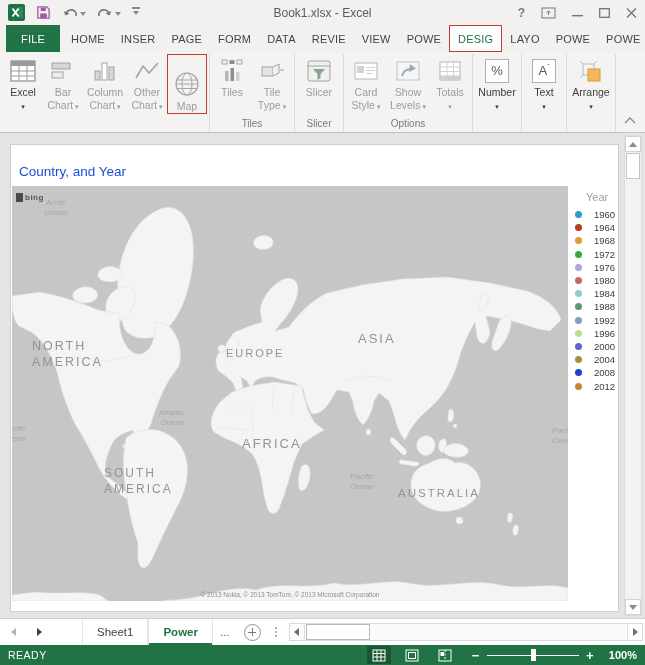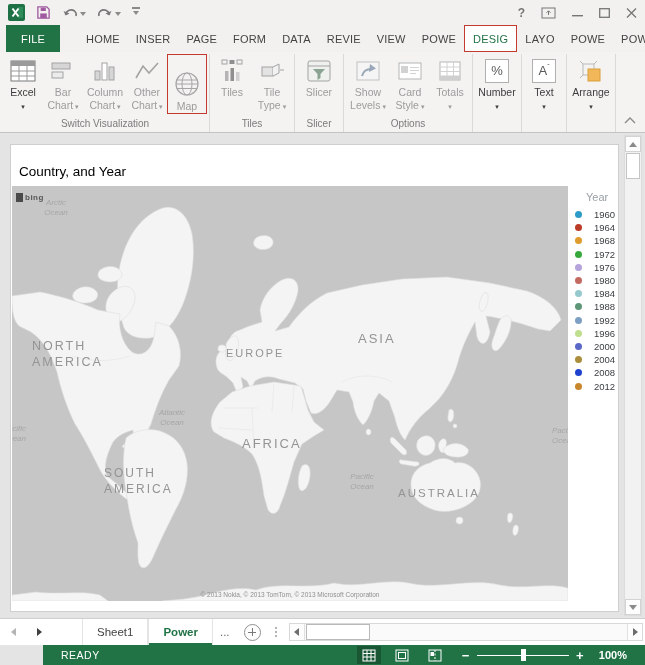--- a/index.html
+++ b/index.html
@@ -17,21 +17,21 @@
   .tiny-caret { width:0; height:0; border-left:3px solid transparent; border-right:3px solid transparent; border-top:4px solid #8a8a8a; margin-bottom:3px; }
   .qat-more { display:flex; flex-direction:column; align-items:center; gap:2px; }
   .qat-more .bar { width:8px; height:1.5px; background:#8a8a8a; }
   .win-title { position:absolute; left:0; right:0; text-align:center; font-size:12px; color:#5a5a5a; pointer-events:none; }
   .winctl { margin-left:auto; display:flex; align-items:center; gap:16px; z-index:2; color:#767676; }
   .winctl .wbtn { display:flex; align-items:center; justify-content:center; font-size:12px; }
 
   
   .tabrow { height:27px; background:#f2f1f0; display:flex; align-items:stretch; padding-left:6px; font-size:11px; color:#444; }
   .rtab { display:flex; align-items:center; padding:0 8px; letter-spacing:.2px; cursor:default; }
-  .rtab.file { color:#fff; padding:0 15px; margin-right:18px; }
+  .rtab.file { color:#fff; padding:0 15px; margin-right:3px; }
   .rtab.selected { background:#fff; border:1px solid #c23b2e; }
   .avatar { width:23px; height:23px; background:#c9ccd2; border-radius:2px; overflow:hidden; }
 
   
   .ribbon { height:81px; background:#f4f3f2; border-bottom:1px solid #c3c3c3; display:flex; align-items:stretch; padding:2px 0 0 1px; position:relative; }
   .rgroup { display:flex; flex-direction:column; border-right:1px solid #dadada; padding:0 2px; }
   .rbtns { display:flex; flex:1; align-items:flex-start; }
   .rbtn { width:40px; display:flex; flex-direction:column; align-items:center; font-size:10.5px; color:#3d3d3d; padding-top:2px; height:62px; line-height:1.25; text-align:center; position:relative; }
   .rbtn.wide { width:44px; }
   .rbtn .ric { height:30px; display:flex; align-items:center; justify-content:center; }
@@ -40,21 +40,21 @@
   .caret::after { content:"▾"; font-size:7px; color:inherit; margin-left:2px; }
   .caret.only::after { margin-left:0; }
   .glabel { height:16px; line-height:15px; font-size:10px; color:#7b7b7b; text-align:center; white-space:nowrap; }
   .boxed-glyph { width:24px; height:24px; border:1px solid #b0b0b0; background:#fff; display:flex; align-items:center; justify-content:center; font-size:13px; color:#595959; }
   .boxed-glyph sup { font-size:7px; margin-top:-8px; }
   .collapse-ribbon { position:absolute; right:9px; bottom:4px; }
 
   
   .workspace { position:relative; height:485px; background:#e4e4e4; }
   .canvas { position:absolute; left:10px; top:11px; width:609px; height:468px; background:#fff; border:1px solid #cfcfcf; }
-  .canvas-title { position:absolute; left:8px; top:19px; font-size:13.5px; color:#000000; }
+  .canvas-title { position:absolute; left:8px; top:19px; font-size:13.5px; color:#1d4ed8; }
   .pv-map { position:absolute; left:1px; top:41px; width:556px; height:415px; background:#c6c6c6; overflow:hidden; }
   .pv-map svg.world { position:absolute; left:0; top:0; }
   .clabel { position:absolute; color:#949494; letter-spacing:2px; line-height:1.3; font-size:12.5px; }
   .olabel { position:absolute; color:#a6a6a6; text-align:center; line-height:1.2; font-size:8px; font-style:italic; }
   .olabel span, .clabel span { display:block; }
   .bing { position:absolute; left:4px; top:7px; display:flex; align-items:center; gap:2px; }
   .bing .bmark { width:7px; height:9px; background:#4a4a4a; }
   .bing .bword { font-size:8px; font-weight:bold; color:#565656; letter-spacing:.5px; }
   .map-copyright { position:absolute; bottom:3px; left:0; right:0; text-align:center; font-size:6.5px; color:#8f8f8f; }
 
@@ -89,21 +89,21 @@
   .addsheet::after { top:3.5px; bottom:3.5px; left:7px; width:1.5px; }
   .vdots { display:flex; flex-direction:column; justify-content:center; gap:2px; padding:0 7px; }
   .vdots i { width:2px; height:2px; border-radius:50%; background:#9a9a9a; }
   .hscroll { flex:1; margin:4px 2px 4px 5px; border:1px solid #d9d9d9; background:#fafafa; position:relative; }
   .hsa { position:absolute; top:0; bottom:0; width:15px; background:#fdfdfd; display:flex; align-items:center; justify-content:center; }
   .hsa.left { left:0; border-right:1px solid #e0e0e0; }
   .hsa.right { right:0; border-left:1px solid #e0e0e0; }
   .hthumb { position:absolute; left:16px; top:0; bottom:0; width:64px; background:#fff; border:1px solid #b9b9b9; }
 
   
-  .statusbar { height:20px; display:flex; align-items:center; color:#fff; font-size:10.5px; padding:0 18px; letter-spacing:.5px;margin-left:43px; }
+  .statusbar { height:20px; display:flex; align-items:center; color:#fff; font-size:10.5px; padding:0 8px; letter-spacing:.5px; }
   .sb-right { margin-left:auto; display:flex; align-items:center; gap:9px; }
   .viewbtn { width:24px; height:18px; display:flex; align-items:center; justify-content:center; }
   .viewbtn.selected { background:rgba(0,0,0,.25); }
   .zoomwrap { display:flex; align-items:center; gap:7px; margin-left:6px; }
   .zoom-track { position:relative; width:92px; height:12px; }
   .zoom-track .line { position:absolute; left:0; right:0; top:5.5px; height:1px; background:#fff; }
   .zoom-thumb { position:absolute; left:44px; top:0; width:5px; height:12px; background:#fff; }
   .zoom-sign { font-size:13px; font-weight:bold; line-height:1; }
   .zoom-pct { width:34px; text-align:right; font-size:11px; letter-spacing:0;font-weight:bold; }
 </style>
@@ -140,20 +140,21 @@
             <path d="M12.5,8.5 C11.5,4.5 7,2.5 3.5,5 C2,6.2 1.5,8 2,10" fill="none" stroke="#777" stroke-width="1.6"></path>
             <path d="M14.5,5 L12.3,9.5 L8.5,7.5 Z" fill="#777"></path>
           </svg>
         <span class="tiny-caret"></span>
       </span>
       <span class="qat-more">
         <span class="bar"></span>
         <span class="tiny-caret"></span>
       </span>
     </div>
+    <div class="win-title">Book1.xlsx - Excel</div>
     <div class="winctl">
       <span class="wbtn" style="font-weight:bold;">?</span>
       <span class="wbtn">
         <svg width="15" height="12" viewBox="0 0 15 12">
             <rect x="1" y="1" width="13" height="10" fill="none" stroke="#767676"></rect>
             <path d="M7.5,8 L7.5,4 M5.5,5.8 L7.5,3.8 L9.5,5.8" fill="none" stroke="#767676"></path>
           </svg>
       </span>
       <span class="wbtn">
         <svg width="11" height="10" viewBox="0 0 11 10">
@@ -242,21 +243,20 @@
           <span class="ric">
             <svg width="28" height="27" viewBox="0 0 28 27">
                 <circle cx="14" cy="13" r="11" fill="none" stroke="#a6a6a6" stroke-width="1.2"></circle>
                 <ellipse cx="14" cy="13" rx="5" ry="11" fill="none" stroke="#a6a6a6"></ellipse>
                 <path d="M3.5,9 H24.5 M3,13 H25 M3.5,17.5 H24.5" stroke="#a6a6a6" fill="none"></path>
               </svg>
           </span>
           <span class="l1">Map</span>
         </div>
       </div>
-      <div class="glabel">Switch Visualization</div>
     </div>
 
     <div class="rgroup">
       <div class="rbtns">
         <div class="rbtn disabled">
           <span class="ric">
             <svg width="24" height="24" viewBox="0 0 24 24">
                 <rect x="2" y="1" width="5" height="4" fill="none" stroke="#a3a3a3"></rect>
                 <rect x="9.5" y="1" width="5" height="4" fill="#8f8f8f"></rect>
                 <rect x="17" y="1" width="5" height="4" fill="none" stroke="#a3a3a3"></rect>
@@ -293,41 +293,41 @@
               </svg>
           </span>
           <span class="l1">Slicer</span>
         </div>
       </div>
       <div class="glabel">Slicer</div>
     </div>
 
     <div class="rgroup">
       <div class="rbtns">
+        <div class="rbtn disabled">
+          <span class="ric">
+            <svg width="26" height="22" viewBox="0 0 26 22">
+                <rect x="2" y="3" width="22" height="16" fill="#fff" stroke="#b5b5b5"></rect>
+                <rect x="4" y="6" width="7" height="7" fill="#d2d2d2"></rect>
+                <path d="M13,7.5 H22 M13,10.5 H22 M13,13.5 H19" stroke="#d2d2d2"></path>
+              </svg>
+          </span>
+          <span class="l1">Card</span>
+          <span class="l2"><span>Style</span><span class="caret"></span></span>
+        </div>
         <div class="rbtn wide disabled">
           <span class="ric">
             <svg width="26" height="22" viewBox="0 0 26 22">
                 <rect x="2" y="2" width="22" height="18" fill="#f5f5f5" stroke="#c2c2c2"></rect>
                 <path d="M7,16 q2,-8 11,-7" stroke="#9aa7b8" stroke-width="2" fill="none"></path>
                 <path d="M15,4 l6,4.5 -7,3.5 Z" fill="#9aa7b8"></path>
               </svg>
           </span>
           <span class="l1">Show</span>
           <span class="l2"><span>Levels</span><span class="caret"></span></span>
-        </div>
-        <div class="rbtn disabled">
-          <span class="ric">
-            <svg width="26" height="22" viewBox="0 0 26 22">
-                <rect x="2" y="3" width="22" height="16" fill="#fff" stroke="#b5b5b5"></rect>
-                <rect x="4" y="6" width="7" height="7" fill="#d2d2d2"></rect>
-                <path d="M13,7.5 H22 M13,10.5 H22 M13,13.5 H19" stroke="#d2d2d2"></path>
-              </svg>
-          </span>
-          <span class="l1">Card</span>
-          <span class="l2"><span>Style</span><span class="caret"></span></span>
         </div>
         <div class="rbtn disabled">
           <span class="ric">
             <svg width="24" height="22" viewBox="0 0 24 22">
                 <rect x="2" y="2" width="20" height="18" fill="#fff" stroke="#b5b5b5"></rect>
                 <path d="M2,7 H22 M2,11.5 H22 M9,2 V20 M15.5,2 V20" stroke="#d2d2d2"></path>
                 <rect x="2" y="15.5" width="20" height="4.5" fill="#cfcfcf"></rect>
               </svg>
           </span>
           <span class="l1">Totals</span>

